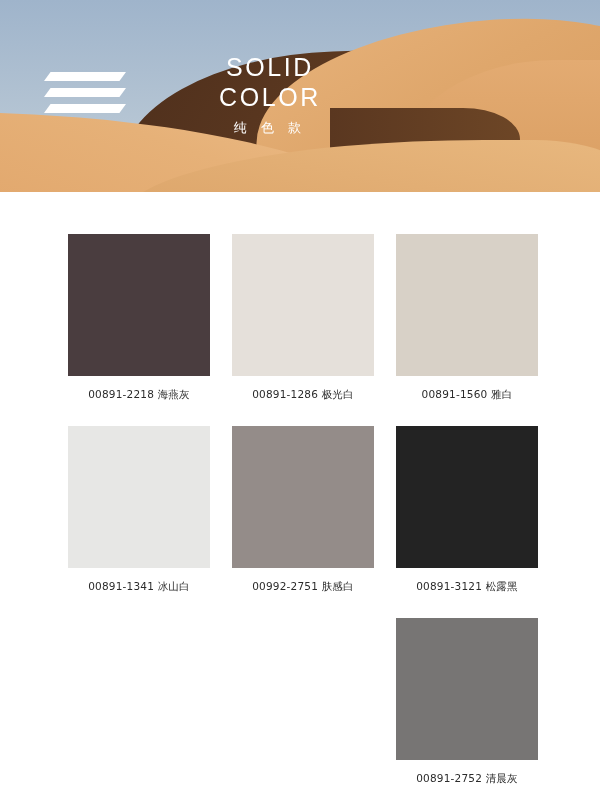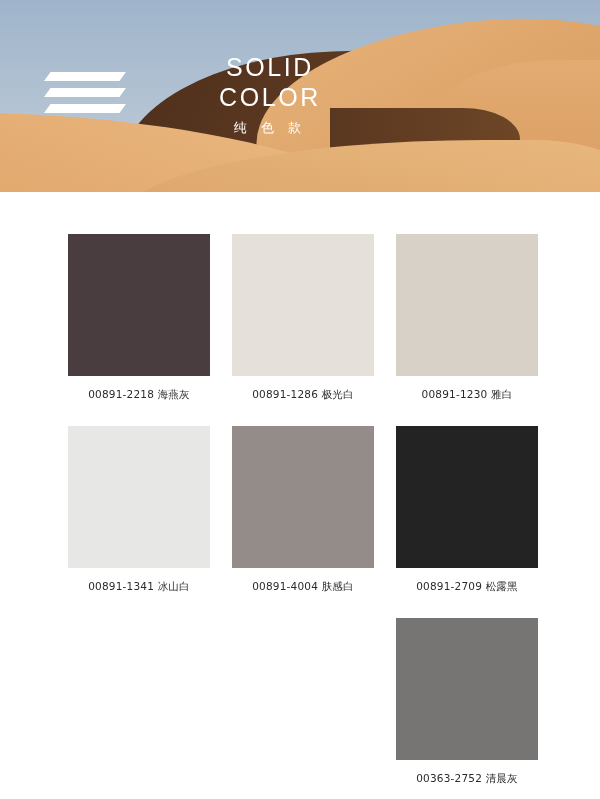--- a/index.html
+++ b/index.html
@@ -214,40 +214,40 @@
       <div class="cell">
         <span class="chip" style="background-color: rgb(74, 61, 63);"></span>
         <div class="chip-label">00891-2218 海燕灰</div>
       </div>
       <div class="cell">
         <span class="chip" style="background-color: rgb(229, 224, 218);"></span>
         <div class="chip-label">00891-1286 极光白</div>
       </div>
       <div class="cell">
         <span class="chip" style="background-color: rgb(216, 209, 199);"></span>
-        <div class="chip-label">00891-1230 雅白</div>
+        <div class="chip-label">00891-1560 雅白</div>
       </div>
     </div>
 
     <div class="row">
       <div class="cell">
         <span class="chip" style="background-color: rgb(231, 231, 229);"></span>
         <div class="chip-label">00891-1341 冰山白</div>
       </div>
       <div class="cell">
         <span class="chip" style="background-color: rgb(148, 140, 137);"></span>
-        <div class="chip-label">00891-4004 肤感白</div>
+        <div class="chip-label">00992-2751 肤感白</div>
       </div>
       <div class="cell">
         <span class="chip" style="background-color: rgb(35, 35, 35);"></span>
-        <div class="chip-label">00891-2709 松露黑</div>
+        <div class="chip-label">00891-3121 松露黑</div>
       </div>
     </div>
 
     <div class="row">
       <div class="cell">
         <span class="chip" style="background-color: rgb(119, 117, 116);"></span>
-        <div class="chip-label">00363-2752 清晨灰</div>
+        <div class="chip-label">00891-2752 清晨灰</div>
       </div>
     </div>
 
   </div>
 </div>
 
 </body></html>

